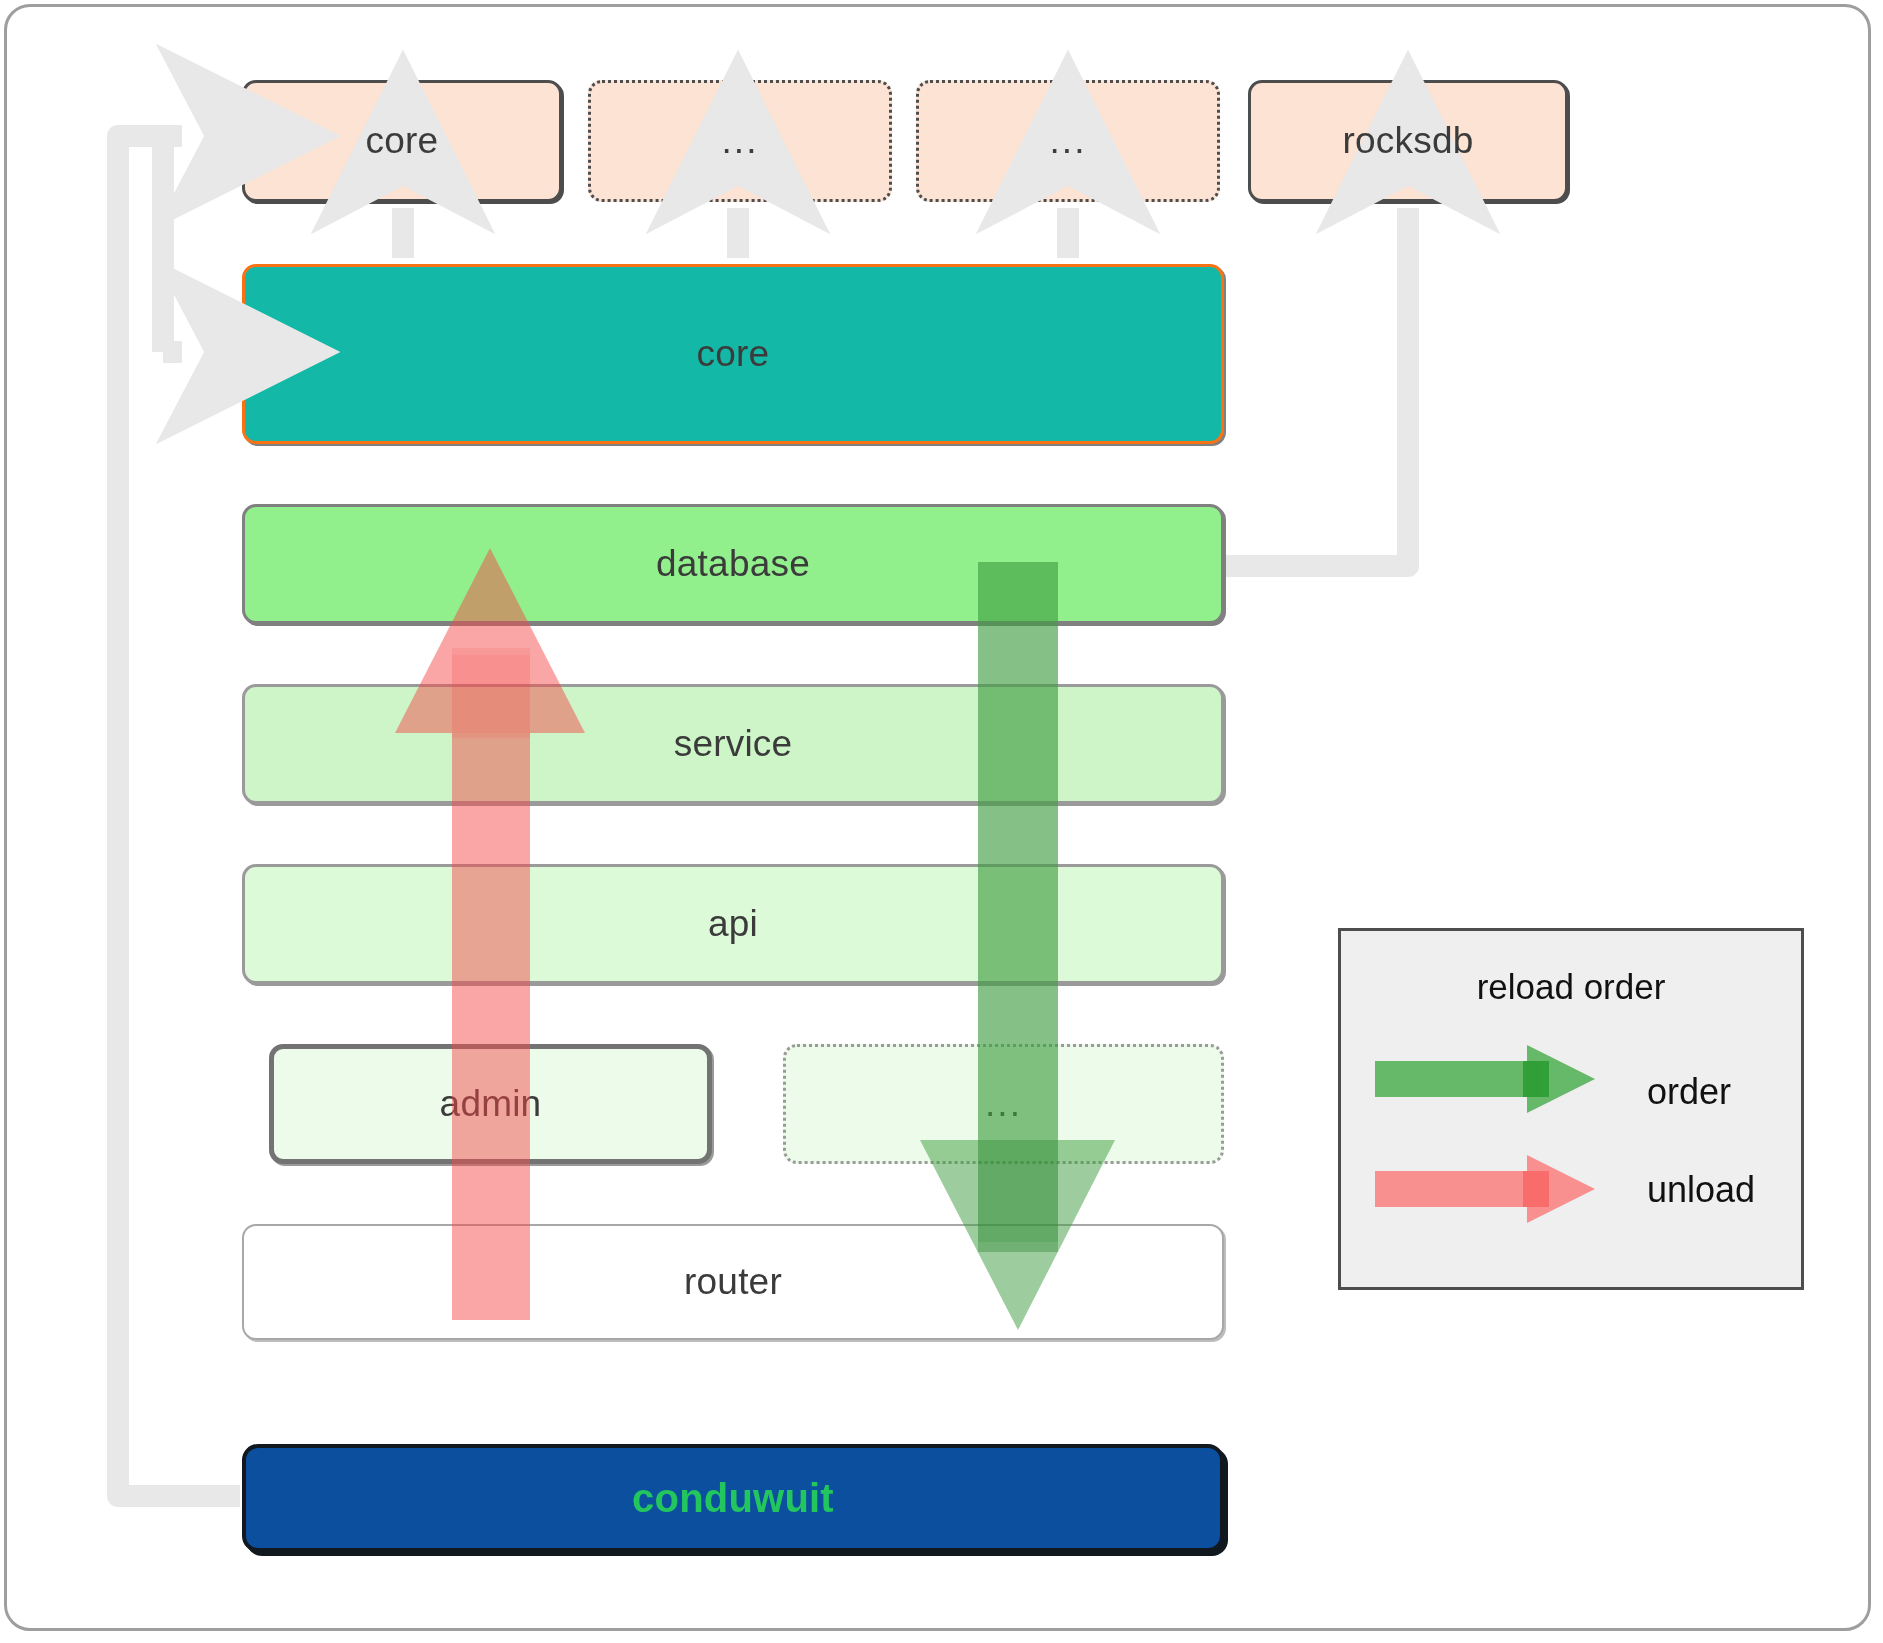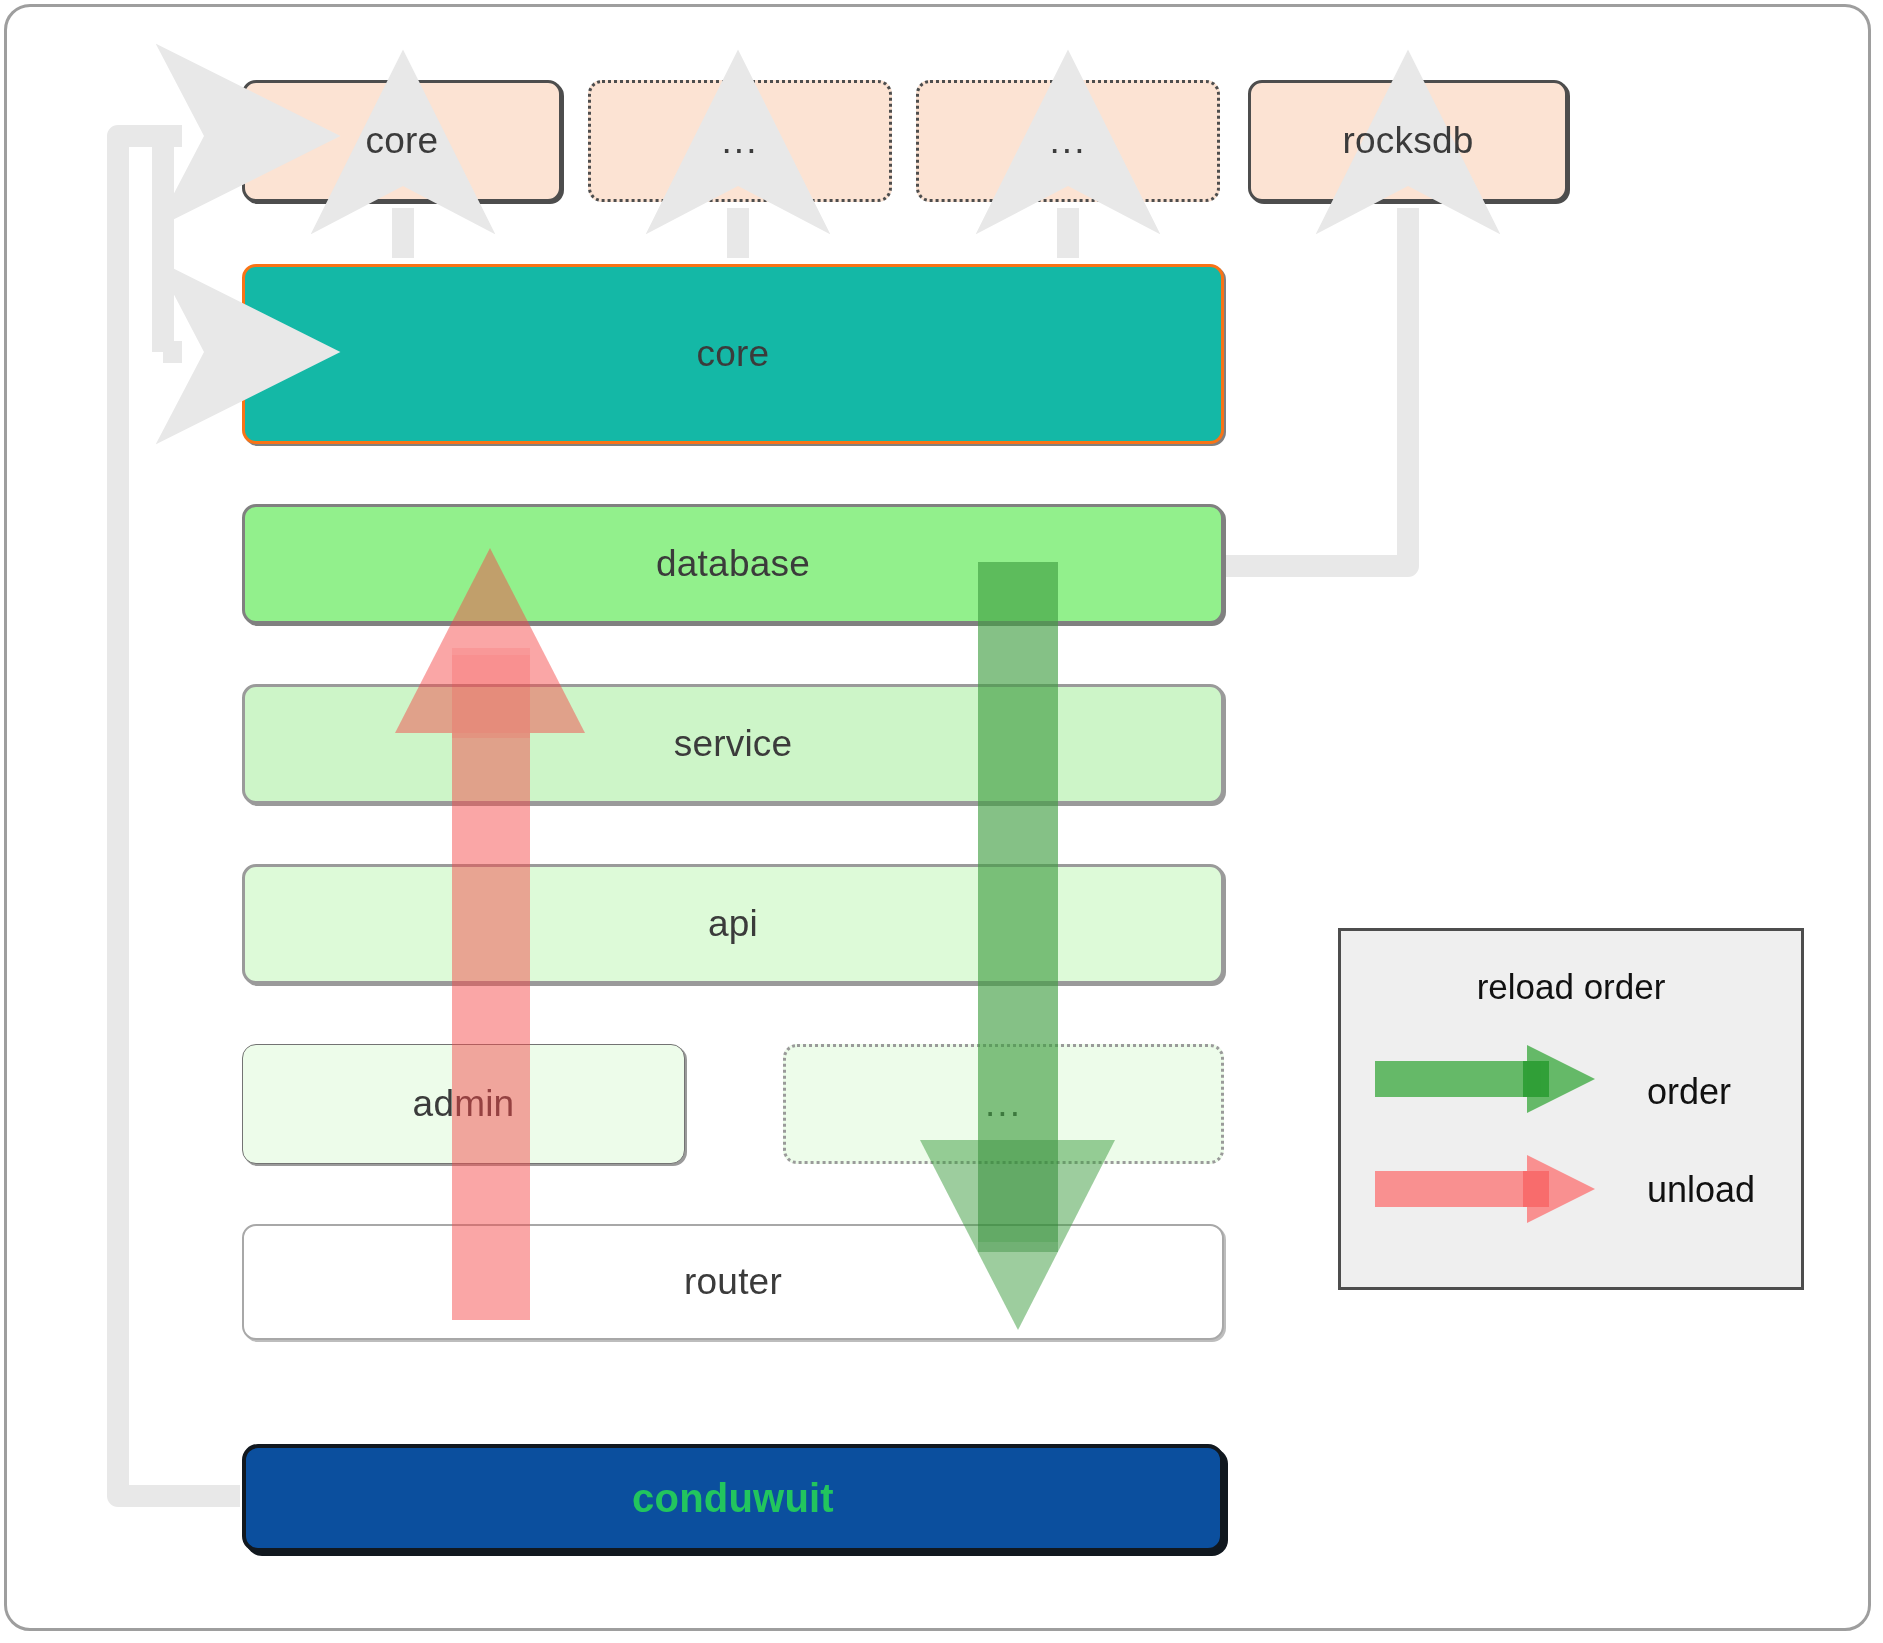--- a/index.html
+++ b/index.html
@@ -75,22 +75,23 @@
     box-shadow: 2px 2px 0 #9a9a9a;
   }
   .api-box {
     background: #ddfad8;
     border: 3px solid #9a9a9a;
     box-shadow: 2px 2px 0 #9a9a9a;
     justify-content: center;
   }
   .admin-box {
     background: #edfcea;
-    border: 1px solid #737373;
+    border: 5px solid #737373;
     box-shadow: 2px 2px 0 #9a9a9a;
+    margin-left: 27px;
   }
   .dots-box {
     background: #edfcea;
     border: 3px dotted #9a9a9a;
   }
   .router-box {
     background: #ffffff;
     border: 2px solid #a8a8a8;
     box-shadow: 2px 2px 0 #bdbdbd;
   }

